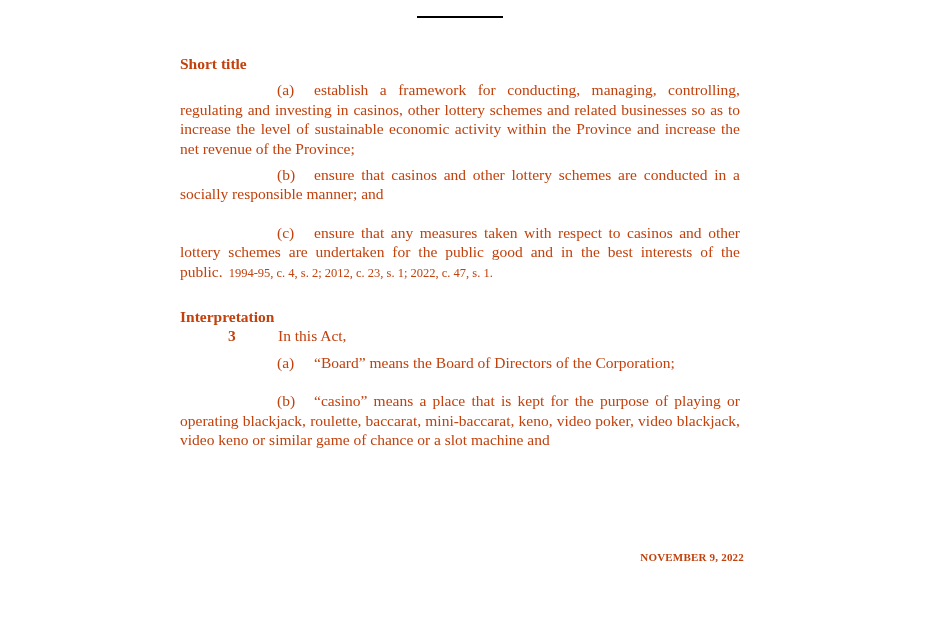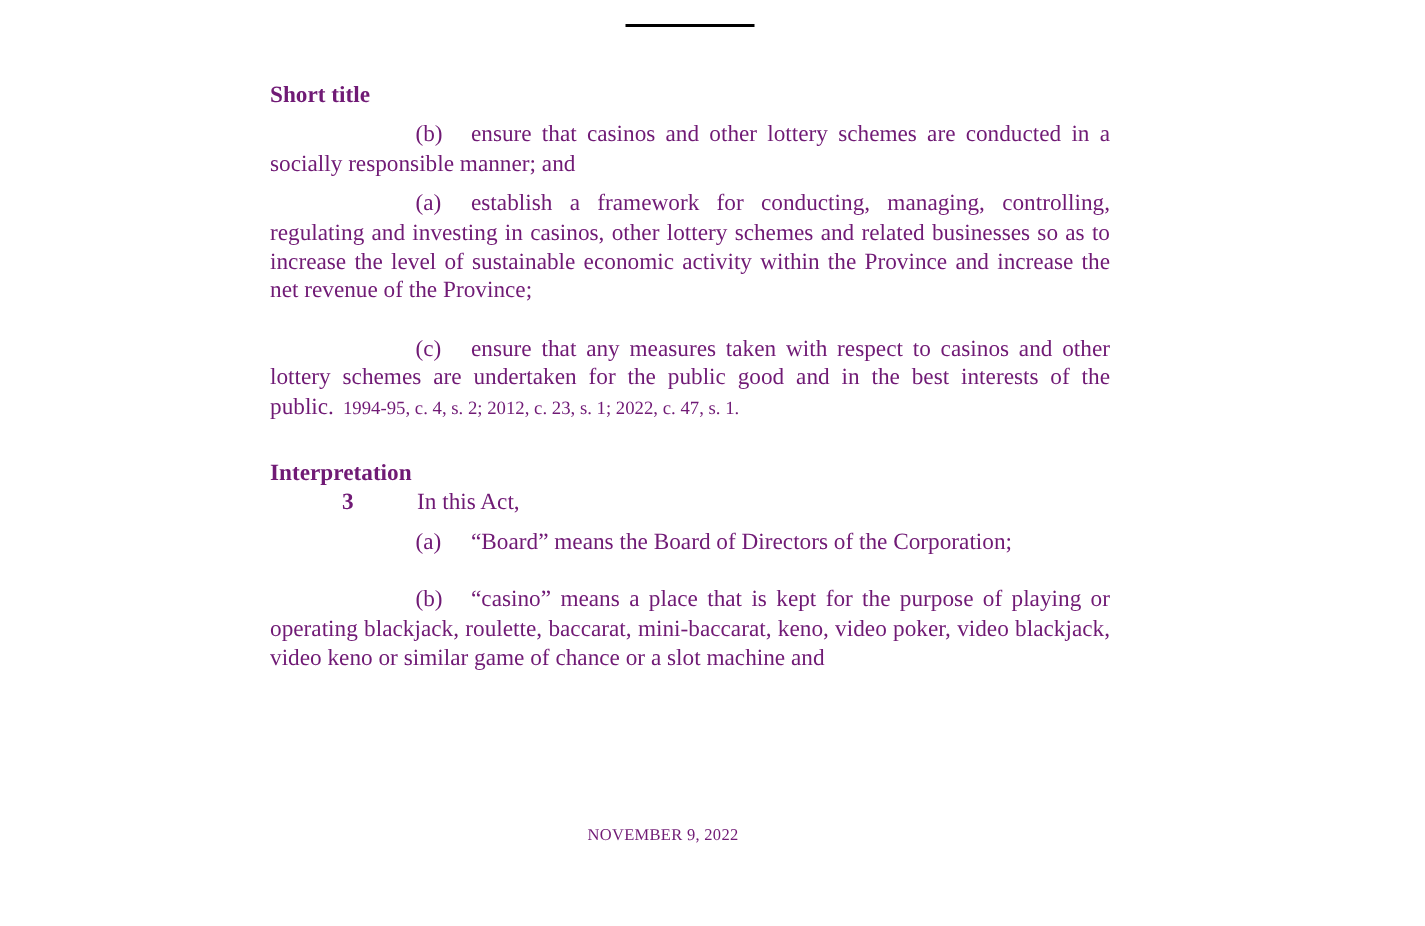--- a/index.html
+++ b/index.html
@@ -2,21 +2,21 @@
 <html><head>
 <meta charset="utf-8">
 <style>
   html, body { margin: 0; padding: 0; }
   body { background: #ffffff; }
   .page {
     position: relative;
     width: 950px;
     height: 617px;
     background: #ffffff;
-    color: #701a75;
+    color: #c2410c;
     font-family: "Liberation Serif", "DejaVu Serif", serif;
     overflow: hidden;
   }
   .content {
     position: absolute;
     left: 180px;
     top: 0;
     width: 560px;
   }
   .rule {
@@ -60,43 +60,43 @@
     text-indent: 0;
   }
   .it { font-style: italic; }
   .cite {
     font-size: 12.5px;
     margin-left: 6px;
     white-space: nowrap;
   }
   .footer {
     position: absolute;
-    left: 162px;
+    left: 184px;
     top: 551px;
     width: 560px;
-    text-align: center;
+    text-align: right;
     font-size: 11px;
-    font-weight: normal;
+    font-weight: bold;
     letter-spacing: 0.2px;
   }
 </style>
 </head>
 <body>
 
 <div class="page">
   <div class="content">
 
     <div class="rule"></div>
 
     <p class="heading mt-s1">Short title</p>
 
 
+    <p class="para"><span class="plabel">(a)</span><span>establish a framework for conducting, managing, controlling, regulating and investing in casinos, other lottery schemes and related businesses so as to increase the level of sustainable economic activity within the Province and increase the net revenue of the Province;</span></p>
+
     <p class="para"><span class="plabel">(b)</span><span>ensure that casinos and other lottery schemes are conducted in a socially responsible manner; and</span></p>
-
-    <p class="para"><span class="plabel">(a)</span><span>establish a framework for conducting, managing, controlling, regulating and investing in casinos, other lottery schemes and related businesses so as to increase the level of sustainable economic activity within the Province and increase the net revenue of the Province;</span></p>
 
     <p class="para para-c"><span class="plabel">(c)</span><span>ensure that any measures taken with respect to casinos and other lottery schemes are undertaken for the public good and in the best interests of the public.</span><span class="cite">1994-95, c. 4, s. 2; 2012, c. 23, s. 1; 2022, c. 47, s. 1.</span></p>
 
     <p class="heading mt-s3">Interpretation</p>
     <p class="sec-line"><span class="num">3</span><span>In this Act,</span></p>
 
     <p class="para"><span class="plabel">(a)</span><span>“Board” means the Board of Directors of the Corporation;</span></p>
 
     <p class="para para-c"><span class="plabel">(b)</span><span>“casino” means a place that is kept for the purpose of playing or operating blackjack, roulette, baccarat, mini-baccarat, keno, video poker, video blackjack, video keno or similar game of chance or a slot machine and</span></p>
 

